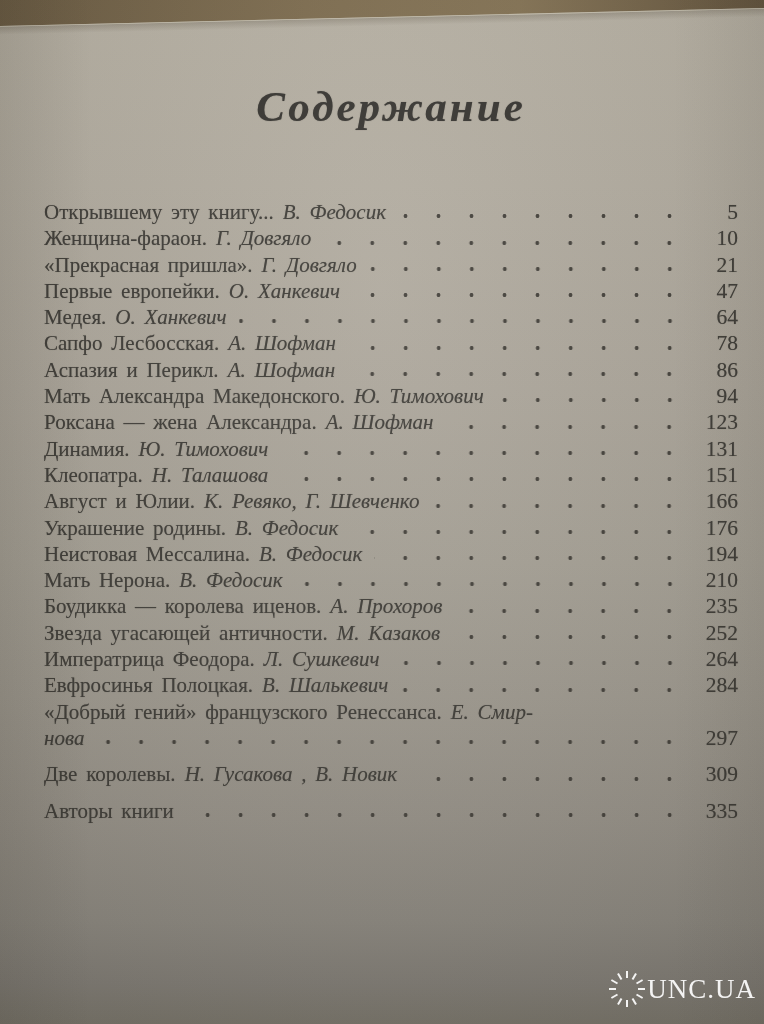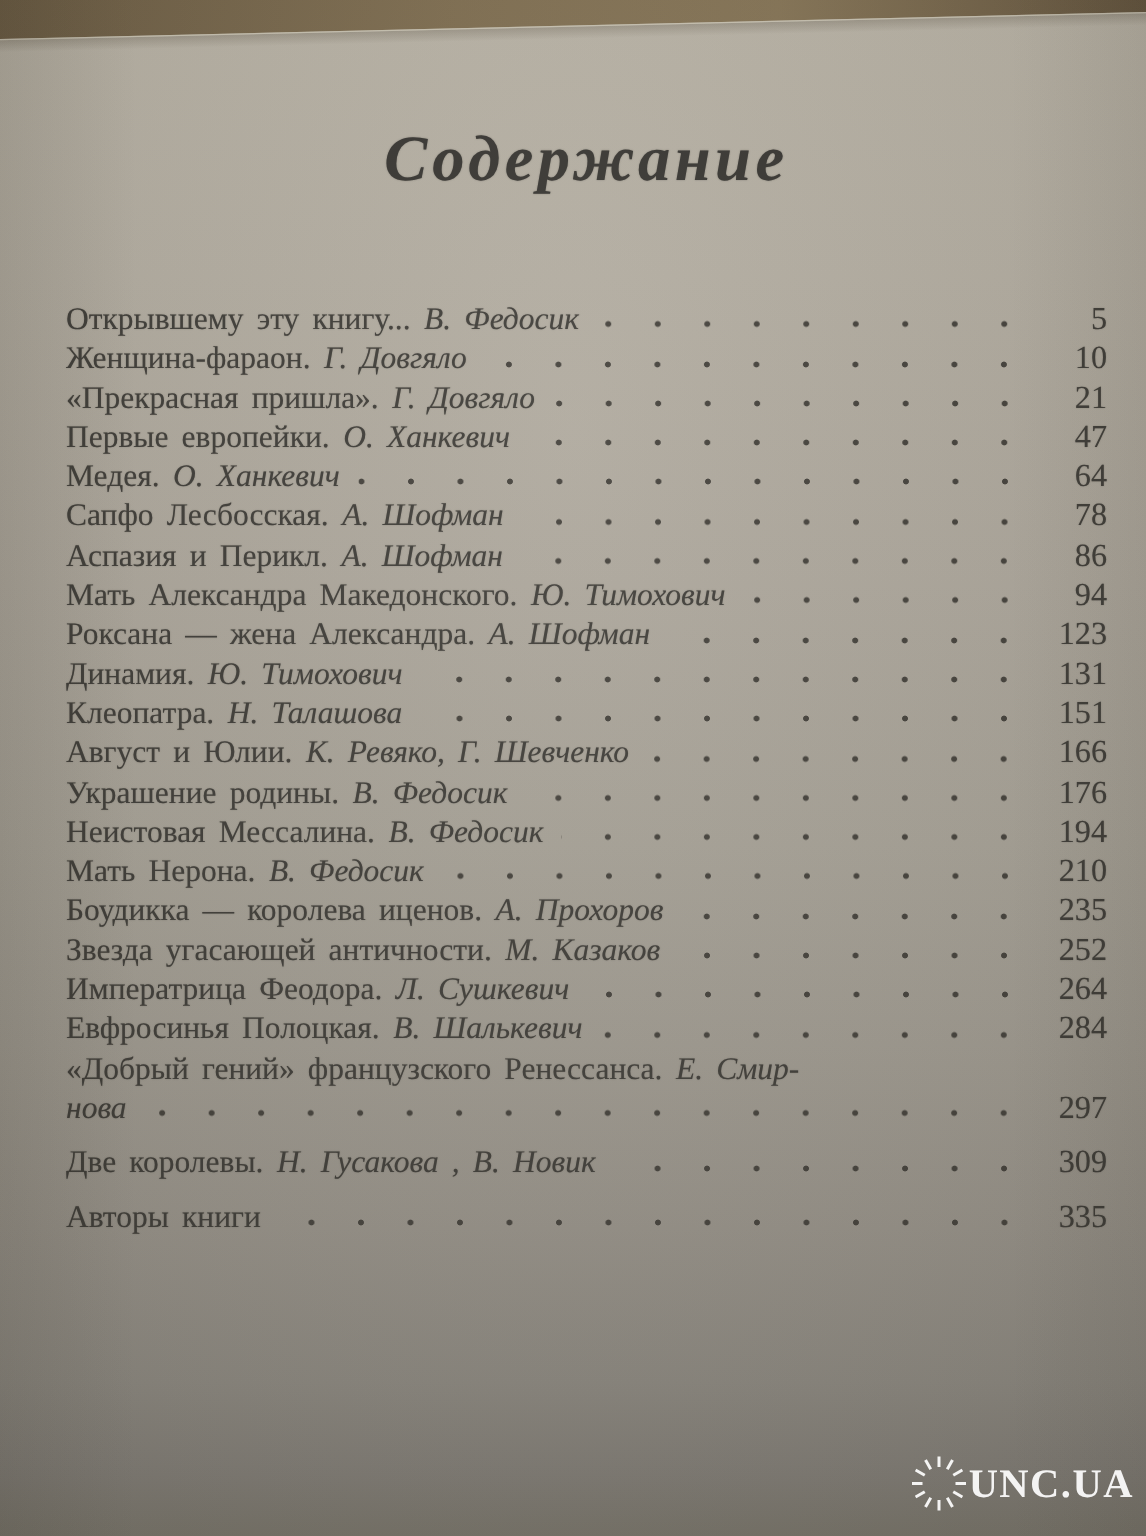--- a/index.html
+++ b/index.html
@@ -74,21 +74,21 @@
     background-size:33px 6px;background-repeat:repeat-x;
     background-position:right bottom 6px;
   }
   .num{width:48px;text-align:right;font-size:21.5px;}
   .gap-top{margin-top:10px;}
   
   .watermark{
     position:absolute;right:8px;bottom:12px;
     display:flex;align-items:center;
     color:#ffffff;opacity:.92;
-    font-weight:700;font-size:27px;letter-spacing:1px;
+    font-weight:400;font-size:27px;letter-spacing:1px;
   }
   .watermark svg{margin-right:-3px;display:block;}
 </style>
 </head>
 <body>
 
 <div class="photo">
   <div class="table-surface"></div>
   <div class="page">
     <div class="page-edge-shadow"></div>

